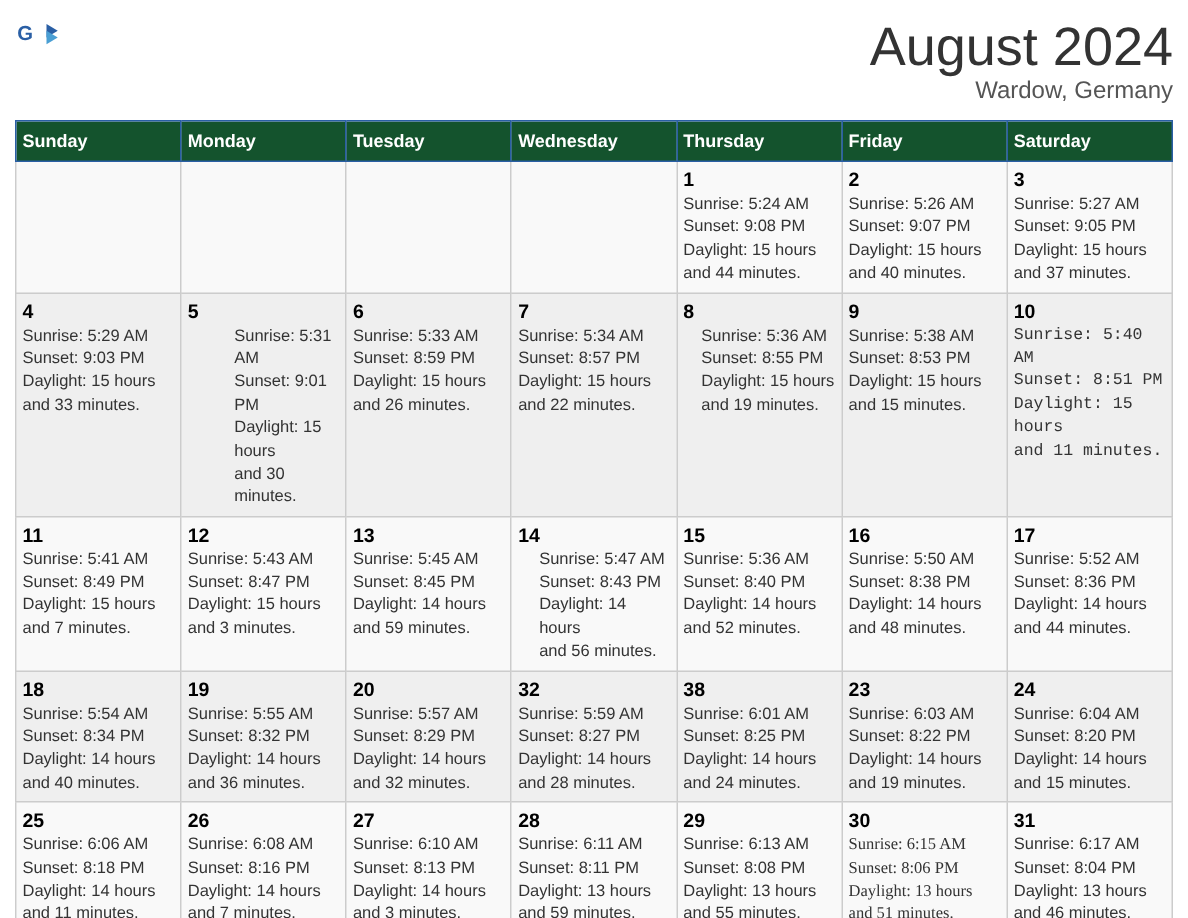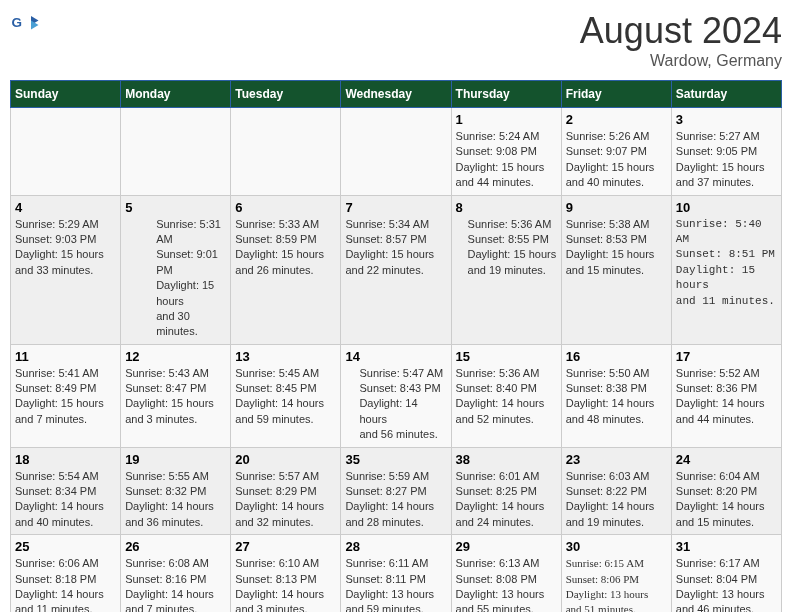--- a/index.html
+++ b/index.html
@@ -198,21 +198,21 @@
 and 36 minutes.</div>
         </td>
         <td>
           <span class="day-num">20</span>
           <div class="day-info" style="white-space: pre-line;">Sunrise: 5:57 AM
 Sunset: 8:29 PM
 Daylight: 14 hours
 and 32 minutes.</div>
         </td>
         <td>
-          <span class="day-num">35</span>
+          <span class="day-num">32</span>
           <div class="day-info" style="white-space: pre-line;">Sunrise: 5:59 AM
 Sunset: 8:27 PM
 Daylight: 14 hours
 and 28 minutes.</div>
         </td>
         <td>
           <span class="day-num">38</span>
           <div class="day-info" style="white-space: pre-line;">Sunrise: 6:01 AM
 Sunset: 8:25 PM
 Daylight: 14 hours

